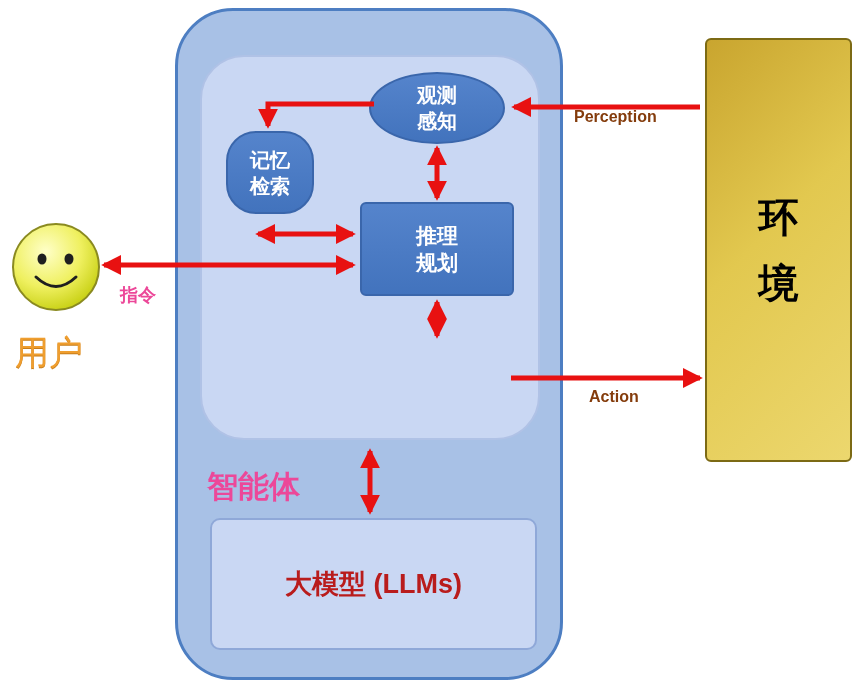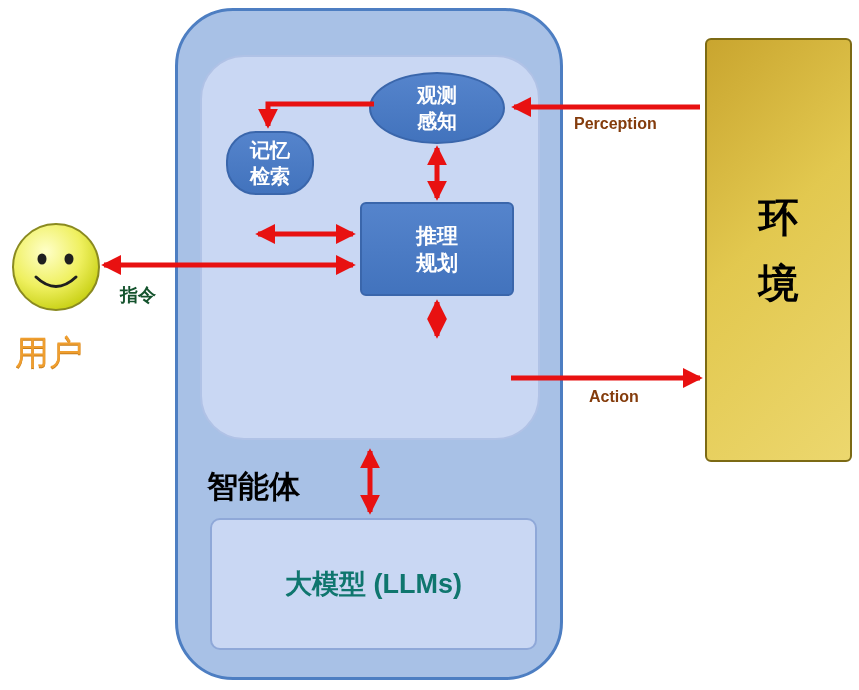--- a/index.html
+++ b/index.html
@@ -35,40 +35,40 @@
     text-align: right;
     color: #ffffff;
     font-weight: bold;
     white-space: pre-line;
     background: linear-gradient(#5584cc, #4273bd);
     border: 2px solid #3a66ab;
     box-sizing: border-box;
     line-height: 1.3;
   }
   .node-perception { left: 369px; top: 72px; width: 136px; height: 72px; border-radius: 50%; font-size: 20px; }
-  .node-memory    { left: 226px; top: 131px; width: 88px; height: 64px; border-radius: 30px; font-size: 20px; }
+  .node-memory    { left: 226px; top: 131px; width: 88px; height: 83px; border-radius: 30px; font-size: 20px; }
   .node-reasoning { left: 360px; top: 202px; width: 154px; height: 94px; border-radius: 6px; font-size: 21px; }
   .node-action    { left: 367px; top: 340px; width: 140px; height: 76px; border-radius: 50%; font-size: 20px; }
 
   
   .llm-box {
     left: 210px; top: 518px; width: 327px; height: 132px;
     background: #c9d7f3;
     border: 2px solid #8fa8d8;
     border-radius: 10px;
     box-sizing: border-box;
     display: flex; align-items: center; justify-content: center;
-    color: #0f766e;
+    color: #b91c1c;
     font-size: 27px;
     font-weight: bold;
   }
 
   .agent-label {
     left: 207px; top: 466px;
-    font-size: 31px; font-weight: bold; color: #000000;
+    font-size: 31px; font-weight: bold; color: #ec4899;
   }
 
   
   .env-box {
     left: 705px; top: 38px; width: 147px; height: 424px;
     background: linear-gradient(135deg, #c9a52f 0%, #e2c84f 45%, #ecd76e 100%);
     border: 2px solid #7c6a14;
     border-radius: 6px;
     box-sizing: border-box;
     display: flex; align-items: center; justify-content: center;
@@ -89,23 +89,23 @@
     font-size: 34px; font-weight: normal;
     color: #ef9e2f;
     text-shadow: 0 1px 0 #c87d18;
   }
 
   
   .arrows { left: 0; top: 0; pointer-events: none; }
 
   
   .edge-label { font-weight: bold; }
-  .label-perception { left: 574px; top: 115px; font-size: 16px; color: #843c0c; }
+  .label-perception { left: 574px; top: 108px; font-size: 16px; color: #843c0c; }
   .label-action     { left: 589px; top: 388px; font-size: 16px; color: #843c0c; text-align: center; }
-  .label-instruction{ left: 120px; top: 283px; font-size: 18px; color: #14532d; }
+  .label-instruction{ left: 120px; top: 283px; font-size: 18px; color: #ec4899; }
 </style>
 </head>
 <body>
 
 <div class="canvas">
 
   <div class="abs agent-outer"></div>
   <div class="abs agent-inner"></div>
   <div class="abs agent-label">智能体</div>
 

